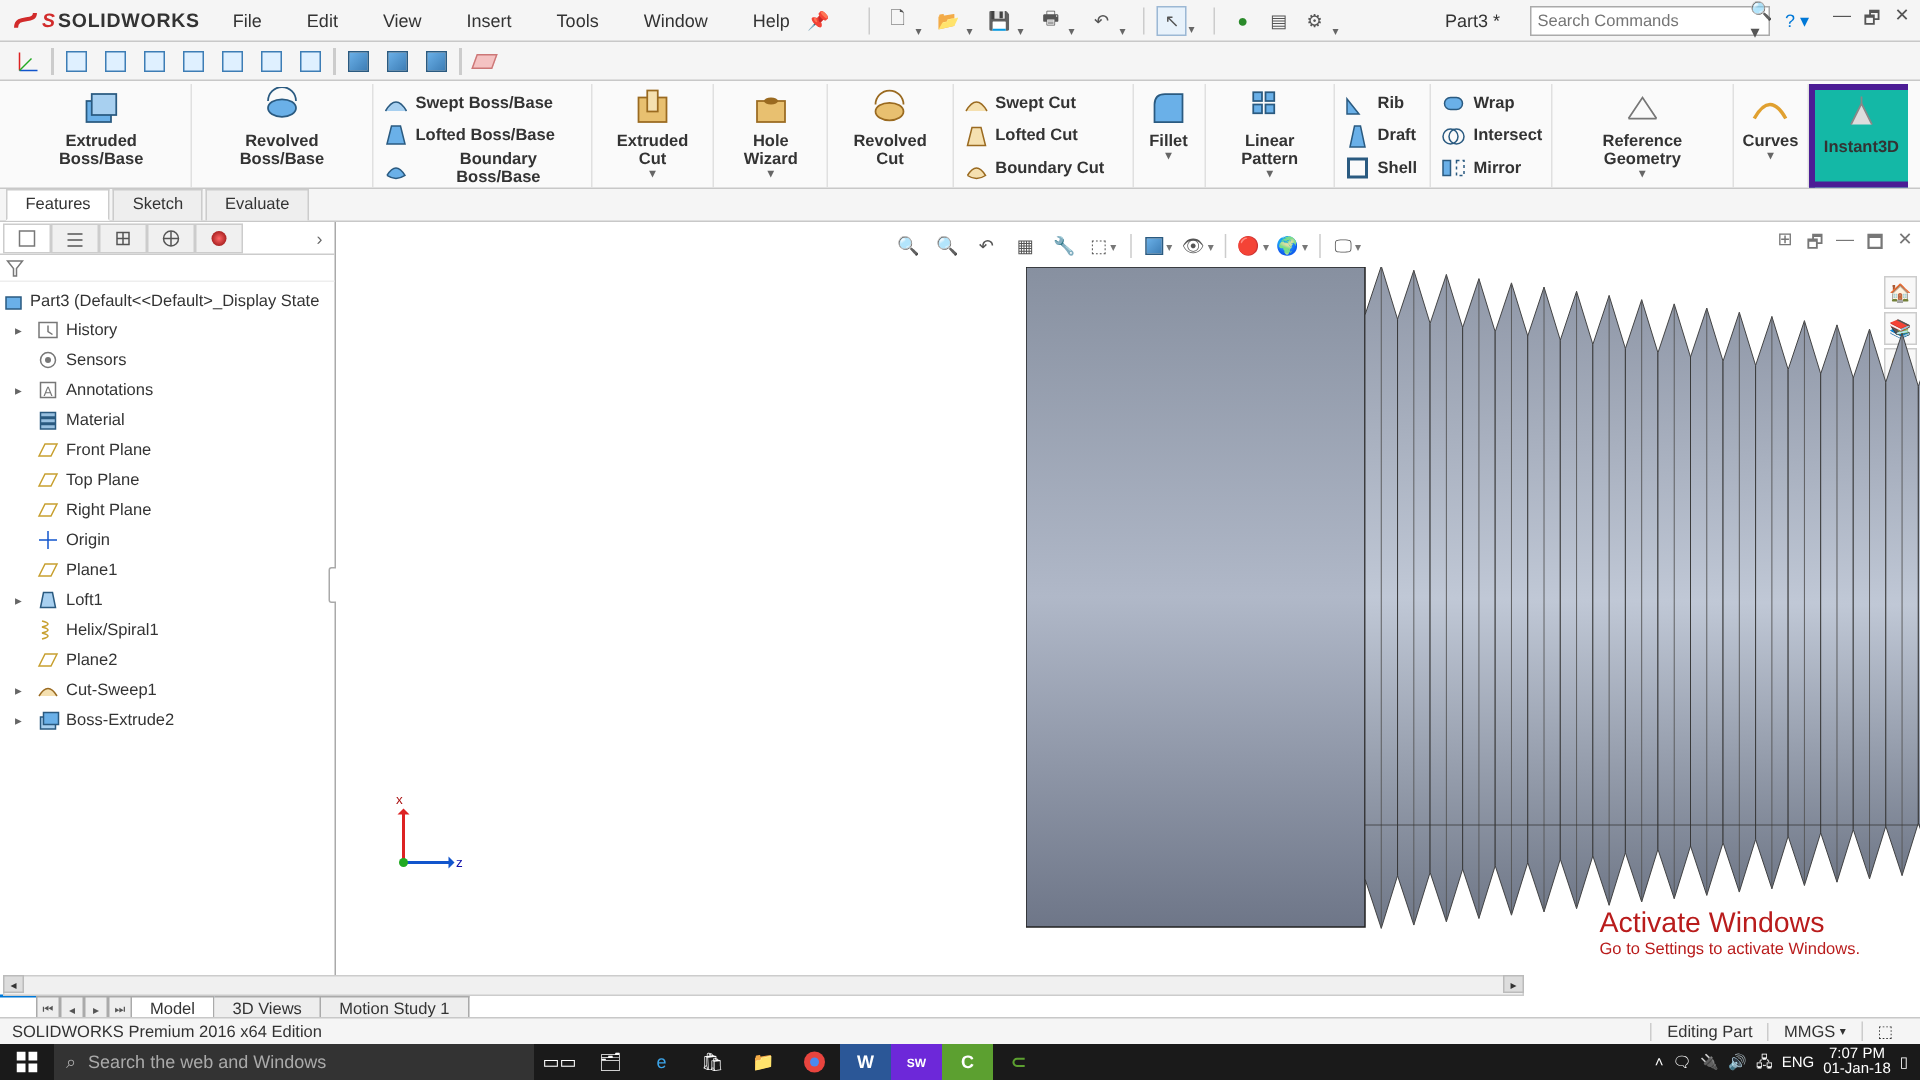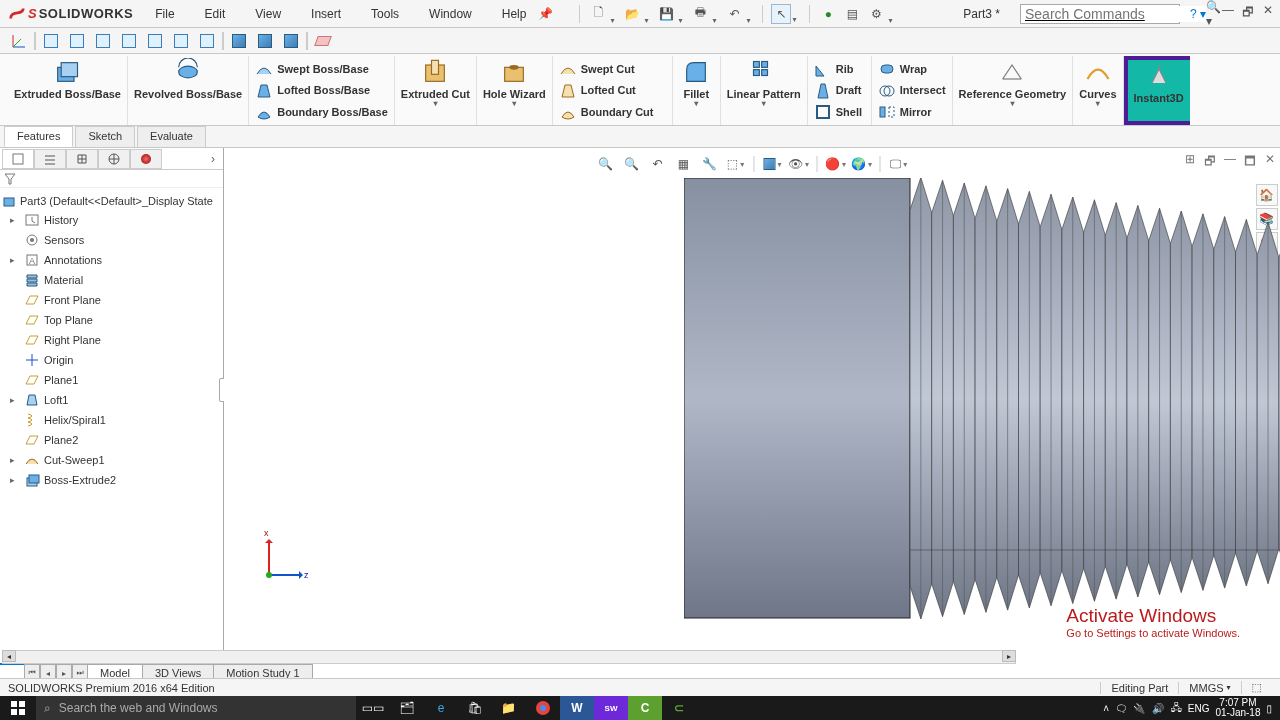--- a/index.html
+++ b/index.html
@@ -12,21 +12,21 @@
   .logo b { font-style: normal; color: #333; font-weight: bold;}
   .menus { display: flex; gap: 30px; margin-left: 18px; }
   .menus span { cursor: pointer; }
   .pin { margin-left: 12px; color: #0078d7; }
   .qat { display: flex; gap: 4px; margin-left: 22px; align-items: center;}
   .qat .qbtn { width: 20px; height: 20px; display:flex; align-items:center; justify-content:center; color:#555; position:relative;}
   .qat .qbtn.dd::after{content:"▾"; font-size:8px; position:absolute; right:-6px; bottom:-1px; color:#666;}
   .qat .sep{width:1px; height:18px; background:#ccc; margin:0 4px;}
   .doc-title { margin-left: auto; padding-right: 20px; }
   .search-box { display:flex; align-items:center; background:#fff; border:1px solid #aaa; height:20px; width:160px; padding:0 4px;}
-  .search-box input{ border:none; outline:none; flex:1; font-size:14px;text-decoration:underline;}
+  .search-box input{ border:none; outline:none; flex:1; font-size:11px;}
   .search-box .mag{color:#555; font-size:12px;}
   .tb-right{display:flex; align-items:center; gap:6px; margin-left:10px;}
   .win-ctrl{display:flex; gap:4px; margin-left:8px;}
   .win-ctrl span{width:16px; text-align:center; color:#555;}
   .help-dd{color:#0078d7;}
 
   
   .toolbar2{height:26px; background:#f5f5f5; border-bottom:1px solid #c8c8c8; display:flex; align-items:center; padding:0 8px; gap:4px;}
   .toolbar2 .tb{width:22px; height:22px; display:flex; align-items:center; justify-content:center; border:1px solid transparent;}
   .cube{width:14px; height:14px; background:linear-gradient(135deg,#6ab0e8,#3d7db5); border:1px solid #2a5a80;}
@@ -273,20 +273,27 @@
     <div class="lbl">Extruded Cut</div>
       <div class="dd">▾</div>
   </div>
   <div class="rgrp big">
     <div class="ico"><svg viewBox="0 0 24 24">
           <rect x="4" y="8" width="16" height="12" fill="#e8c070" stroke="#9a6a20"></rect>
           <ellipse cx="12" cy="8" rx="4" ry="2" fill="#9a6a20"></ellipse>
         </svg></div>
     <div class="lbl">Hole Wizard</div>
       <div class="dd">▾</div>
+  </div>
+  <div class="rgrp big">
+    <div class="ico"><svg viewBox="0 0 24 24">
+          <ellipse cx="12" cy="14" rx="8" ry="5" fill="#e8c070" stroke="#9a6a20"></ellipse>
+          <path d="M4 10 A8 8 0 0 1 20 10" stroke="#9a6a20" fill="none"></path>
+        </svg></div>
+    <div class="lbl">Revolved Cut</div>
   </div>
   <div class="rgrp stack">
     <div class="row">
         <div class="sico">
           <svg viewBox="0 0 18 18">
             <path d="M2 14 Q9 2 16 14" stroke="#9a6a20" fill="#f5e0b0"></path>
           </svg>
         </div>
         <span>Swept Cut</span>
       </div>

